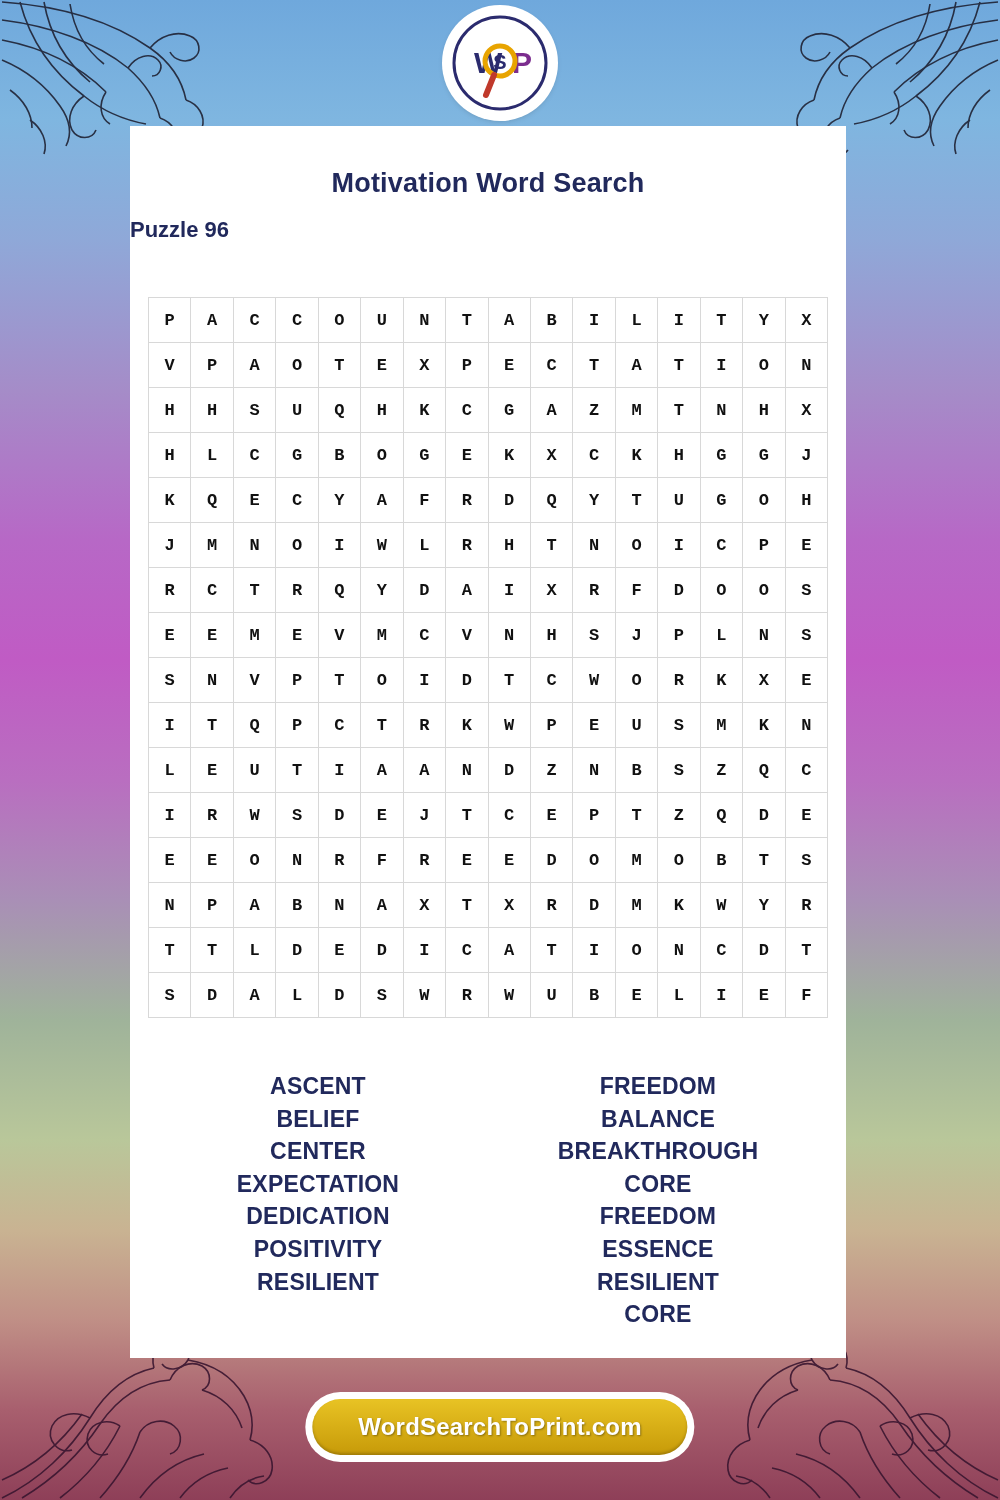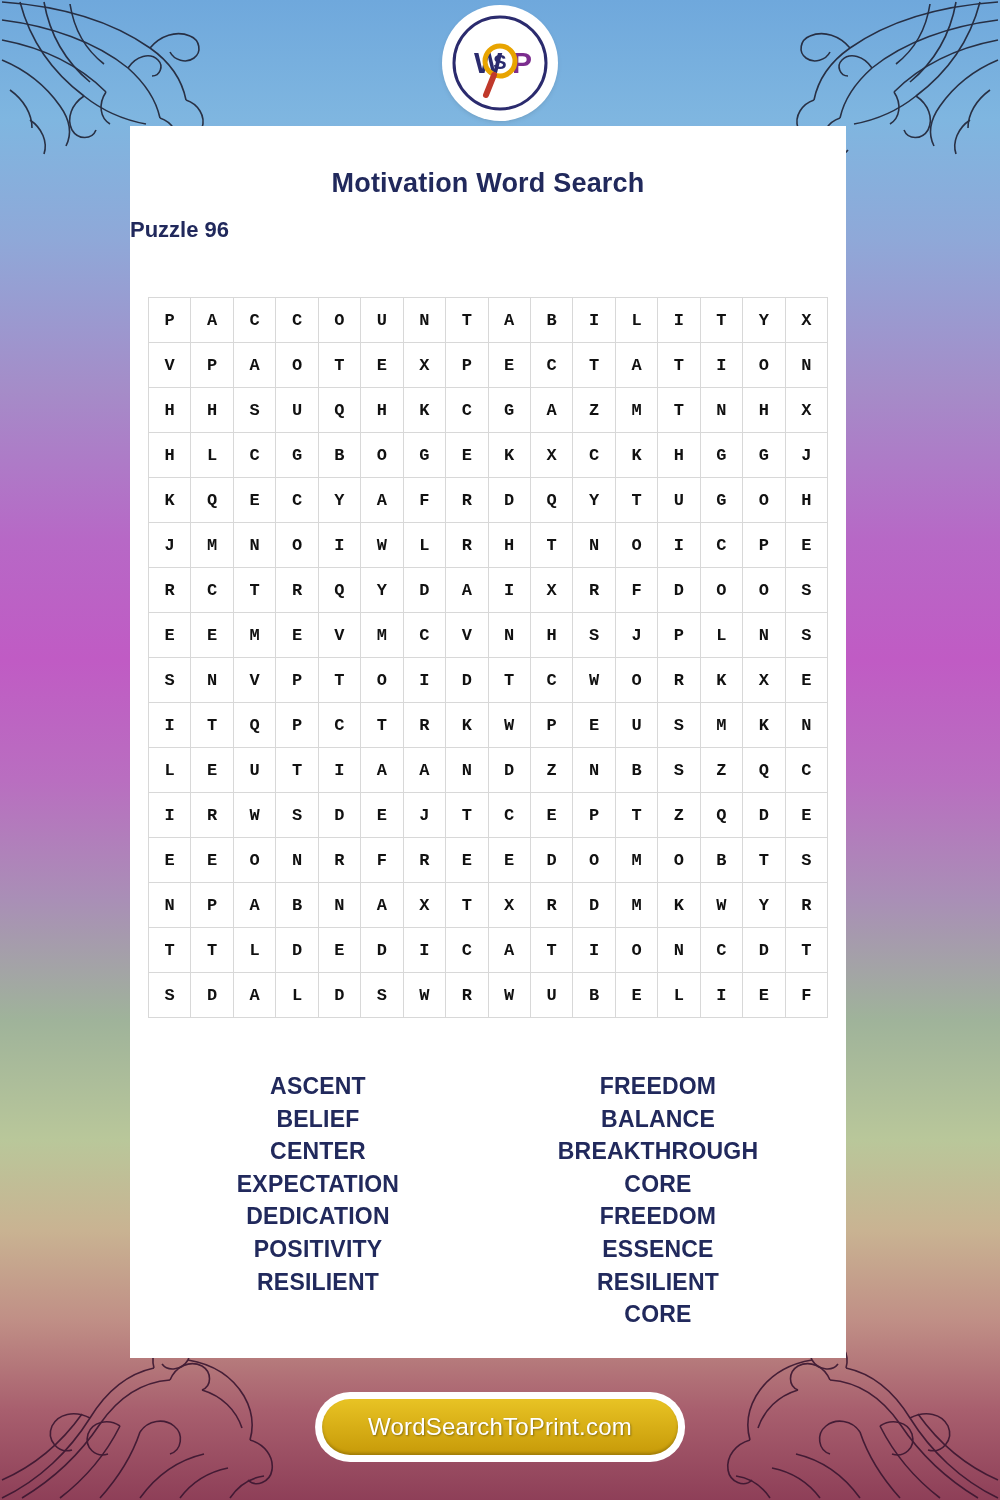--- a/index.html
+++ b/index.html
@@ -145,21 +145,21 @@
     padding: 7px;
   }
   .footer-badge .pill {
     background: linear-gradient(to bottom, #e8c324, #c79a08);
     border-radius: 34px;
     padding: 14px 46px;
     box-shadow: inset 0 -2px 3px rgba(0,0,0,0.2);
   }
   .footer-badge .pill span {
     font-size: 24px;
-    font-weight: normal;
+    font-weight: bold;
     color: #ffffff;
     text-shadow: 1px 1px 2px rgba(0,0,0,0.35);
     letter-spacing: 0.2px;
     margin-top: 27px;
   }
 </style>
 </head>
 <body>
 
 <div class="page">

